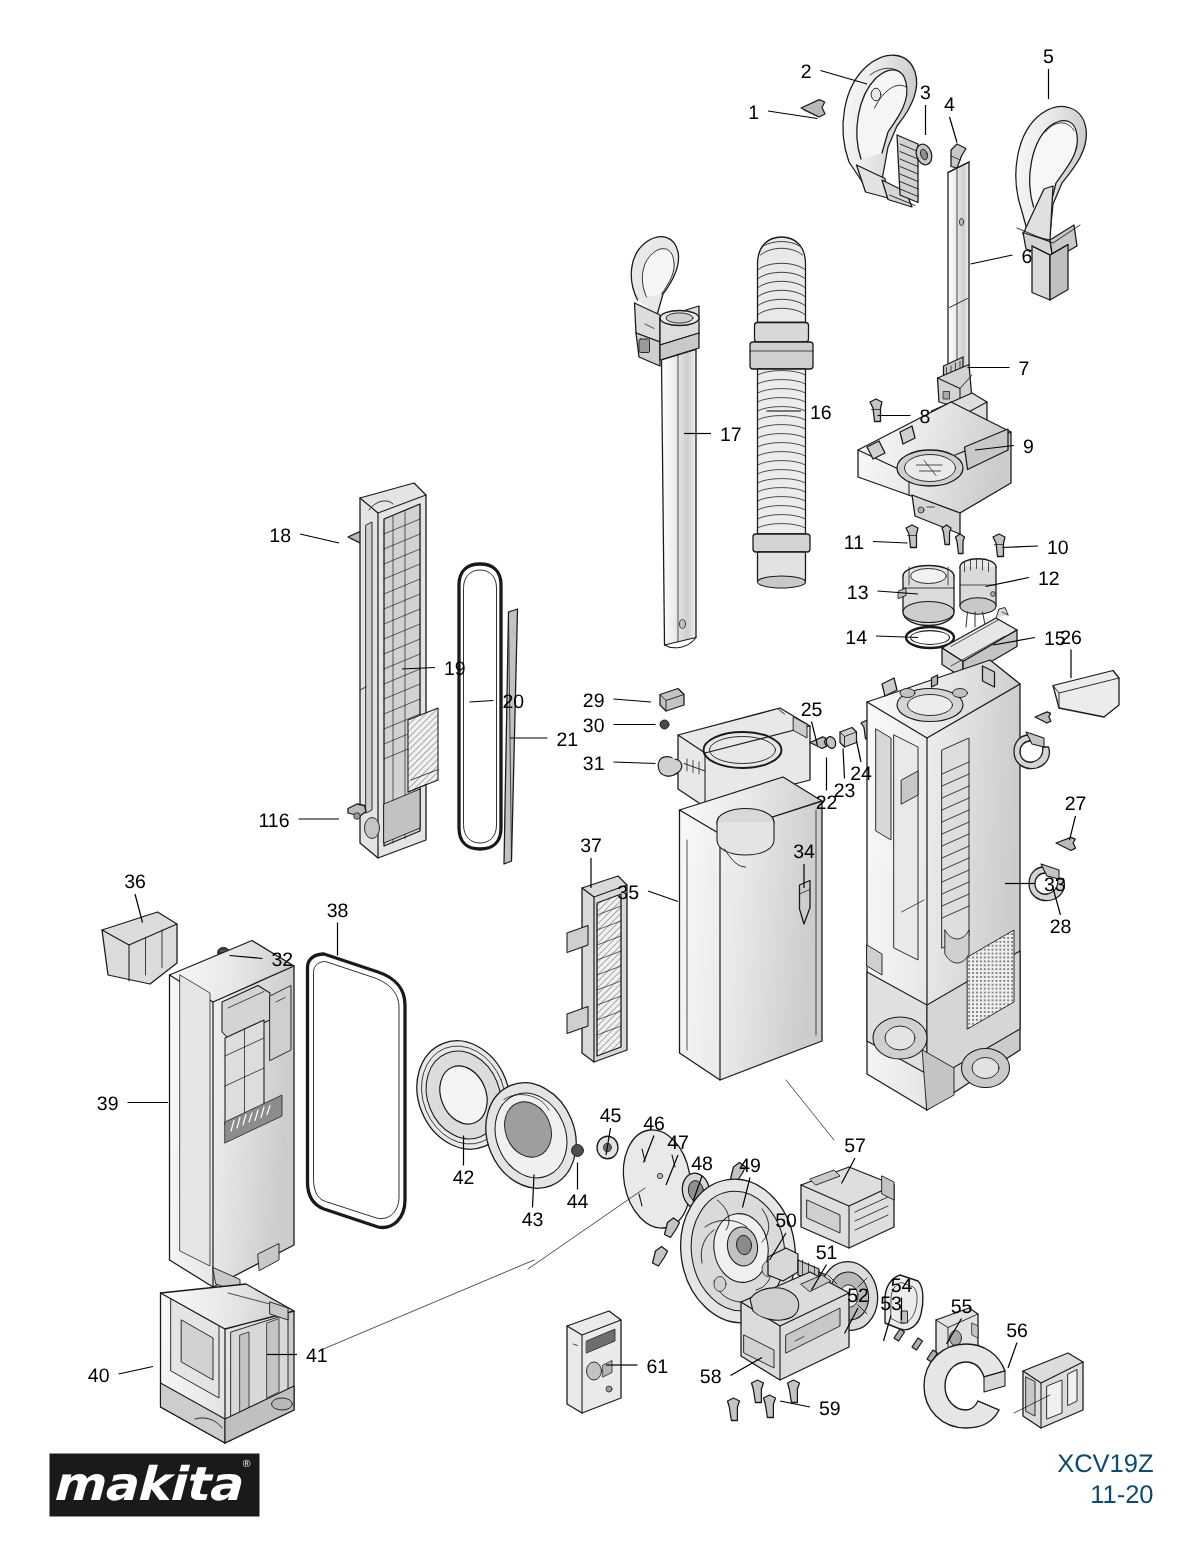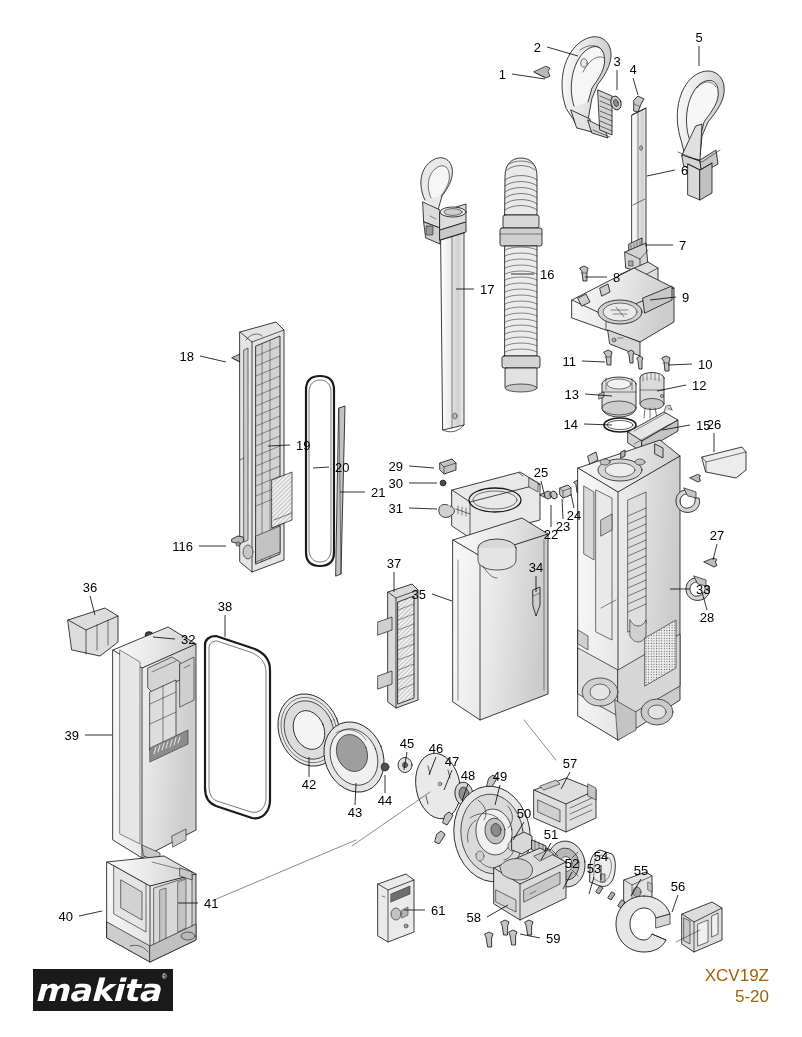--- a/index.html
+++ b/index.html
@@ -52,21 +52,21 @@
     right: 6px; top: 4px;
     color: #ffffff;
     font-size: 7px;
     font-family: "Liberation Sans", sans-serif;
   }
   #model-block {
     position: absolute;
     right: 33px; top: 10px;
     text-align: right;
     font-size: 17px;
-    color: #a16207;
+    color: #0c4a6e;
     line-height: 21px;
   }
   .mline { display: block; }
 </style>
 </head>
 <body>
 
 <div id="sheet">
 
   <svg id="art" viewBox="0 0 802 1037">
@@ -1036,17 +1036,17 @@
       </g>
   </svg>
 
   <div id="footer">
     <div id="logo-box">
       <span id="logo-text">makita</span>
       <span id="logo-reg">®</span>
     </div>
     <div id="model-block">
       <span class="mline">XCV19Z</span>
-      <span class="mline">5-20</span>
+      <span class="mline">11-20</span>
     </div>
   </div>
 
 </div>
 
 </body></html>

